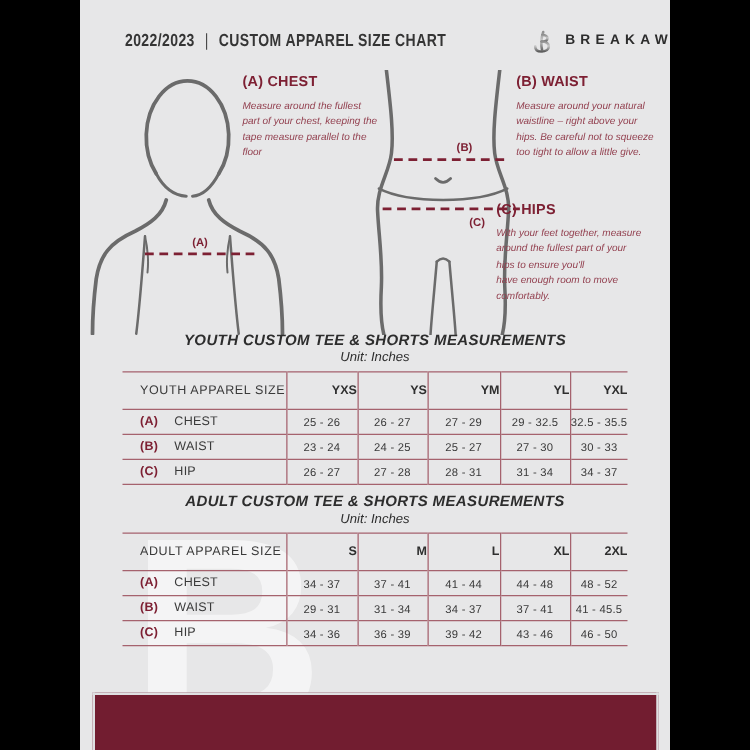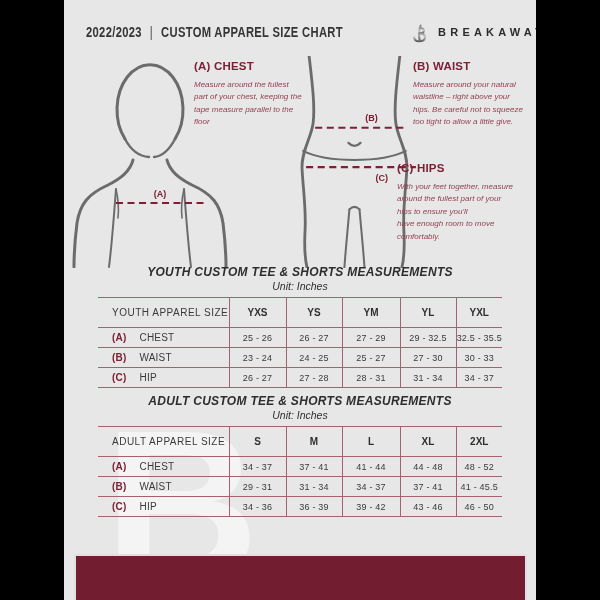--- a/index.html
+++ b/index.html
@@ -12,21 +12,21 @@
   .letterbox.left { left:0; } .letterbox.right { right:0; }
 
   .page { position:absolute; left:64px; top:0; width:472px; height:600px; background:#e7e7e8; }
 
   .watermark {
     position:absolute; left:40px; top:418px; z-index:0;
     font-size:215px; line-height:.82; font-weight:700;
     color:rgba(255,255,255,.55); user-select:none;
   }
 
-  .hdr { position:absolute; left:22px; right:22px; top:19px; height:26px;
+  .hdr { position:absolute; left:36px; right:22px; top:19px; height:26px;
          display:flex; justify-content:space-between; align-items:center; z-index:1; }
   .hdr-left { font-weight:700; font-size:14px; color:#353535; letter-spacing:.4px;
               white-space:nowrap; transform:scaleX(.8); transform-origin:0 50%; }
   .hdr-left .divider { margin:0 10px; font-weight:400; color:#4a4a4a; }
   .hdr-right { display:flex; align-items:center; gap:7px; }
   .brand { font-size:11px; font-weight:700; letter-spacing:4.2px; color:#2c2c2c; }
 
   .fig { position:absolute; z-index:1; }
   .fig-upper { left:6px;  top:56px; width:160px; height:212px; }
   .fig-lower { left:228px; top:56px; width:136px; height:212px; }
@@ -41,21 +41,21 @@
   #guide-hips  { left:333px; top:162px; width:118px; }
 
   .tbl-wrap { position:absolute; left:0; width:100%; text-align:center; z-index:1; }
   #youth-wrap { top:265px; } #adult-wrap { top:394px; }
   .tbl-title { font-size:12px; font-weight:700; color:#2d2d2d; letter-spacing:.3px;font-style:italic; }
   .tbl-unit  { font-size:10.5px; font-style:italic; margin-top:1px; color:#2e2e2e; }
   table.size-table { width:404px; margin:5px auto 0; border-collapse:collapse;
                      table-layout:fixed; border-bottom:1px solid #a5626d; }
   .size-table tr { border-top:1px solid #a5626d; }
   .size-table th, .size-table td { padding:0; }
-  .size-table thead th { height:29px; font-size:10px; font-weight:700; color:#2f2f2f; text-align:center; }
+  .size-table thead th { height:29px; font-size:10px; font-weight:700; color:#2f2f2f; text-align:right; }
   .size-table thead th.lbl { font-weight:400; letter-spacing:.5px; color:#3a3a3a; }
   .size-table td { height:19px; font-size:9px; color:#3a3a3a; letter-spacing:.2px; text-align:center; }
   .size-table td:not(.lbl), .size-table thead th:not(.lbl) { border-left:1px solid #a5626d; }
   .lbl { text-align:left !important; padding-left:14px !important; }
   td.lbl { font-size:10px; }
   .key { color:#7d2033; font-weight:800; }
   .label-text { margin-left:13px; }
 
   .footer-bar { position:absolute; left:10px; top:554px; width:453px; height:46px;
                 background:#721d30; border:2px solid #dfe0e2; border-bottom:none;

